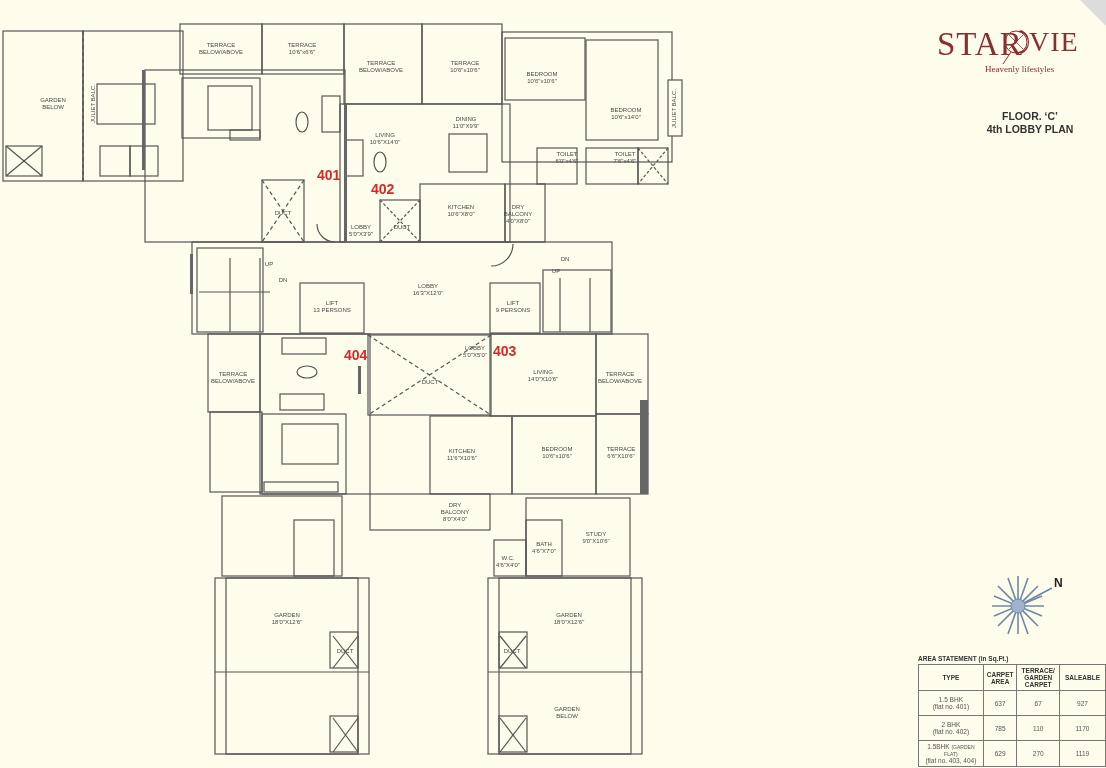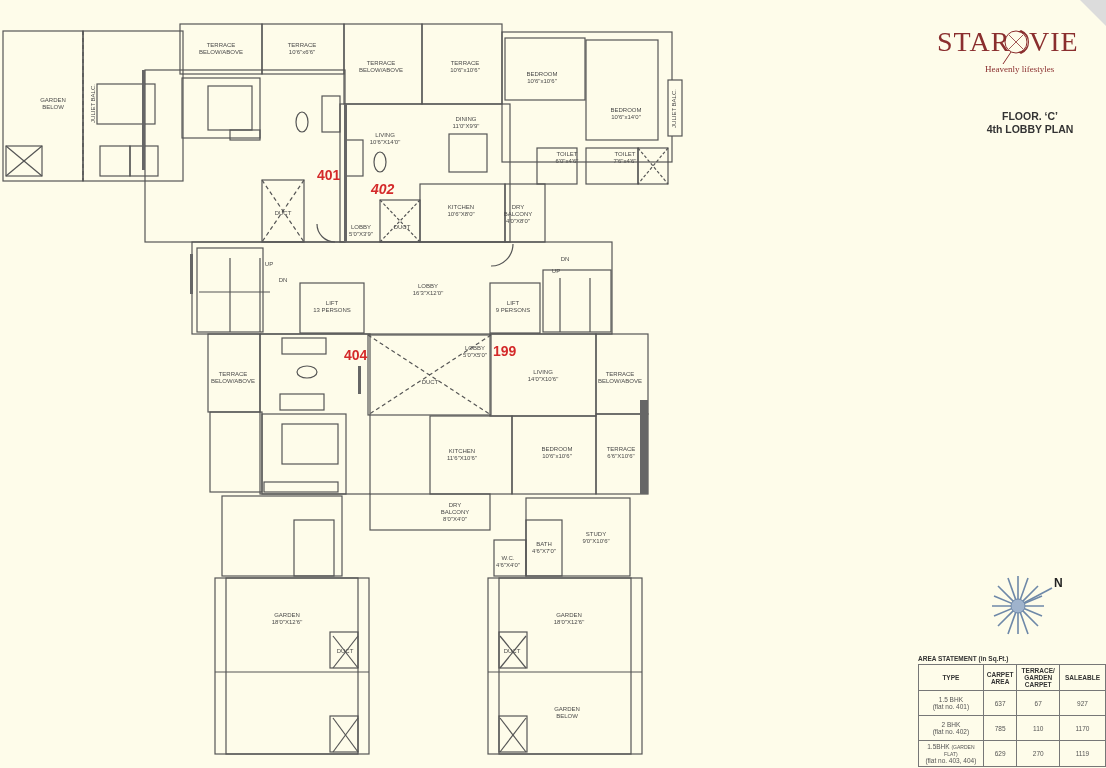--- a/index.html
+++ b/index.html
@@ -3,21 +3,21 @@
 <meta charset="utf-8">
 <style>
   html,body{margin:0;padding:0;}
   body{width:1106px;height:768px;overflow:hidden;background:#fefcea;font-family:"Liberation Sans",sans-serif;position:relative;}
   .corner{position:absolute;right:0;top:0;width:0;height:0;border-left:26px solid transparent;border-top:26px solid #dcdcdc;}
   .plan{position:absolute;left:0;top:0;width:900px;height:768px;}
   .plan svg{position:absolute;left:0;top:0;}
   .lbl{position:absolute;font-size:6px;color:#4a4a4a;text-align:center;line-height:7px;white-space:nowrap;transform:translateX(-50%);}
   .unit{position:absolute;font-size:14px;font-weight:bold;color:#d42a2a;}
   .logo{position:absolute;left:937px;top:22px;width:150px;height:82px;}
-  .logo .star{position:absolute;left:0;top:4px;font-family:"Liberation Serif",serif;font-size:28px;color:#8a2e2e;letter-spacing:1px;}
+  .logo .star{position:absolute;left:0;top:4px;font-family:"Liberation Serif",serif;font-size:33px;color:#8a2e2e;letter-spacing:1px;}
   .logo .vie{position:absolute;left:92px;top:4px;font-family:"Liberation Serif",serif;font-size:28px;color:#8a2e2e;letter-spacing:1px;}
   .logo .tag{position:absolute;left:48px;top:42px;font-family:"Liberation Serif",serif;font-size:9px;color:#8a2e2e;}
   .title{position:absolute;left:960px;top:110px;width:140px;text-align:center;font-weight:bold;font-size:10.5px;color:#333;line-height:13px;}
   .compass{position:absolute;left:990px;top:572px;}
   .compass .n{position:absolute;left:64px;top:4px;font-weight:bold;font-size:12px;color:#222;}
   .area{position:absolute;left:918px;top:655px;}
   .area .cap{font-weight:bold;font-size:6.5px;color:#333;margin-bottom:2px;}
   .area table{border-collapse:collapse;font-size:6.5px;color:#555;background:#fefcea;}
   .area th{border:1px solid #777;font-weight:bold;color:#333;padding:2px 3px;text-align:center;}
   .area td{border:1px solid #777;padding:2px 3px;text-align:center;height:20px;}
@@ -136,22 +136,22 @@
     <g fill="#666">
       <rect x="142" y="70" width="3" height="100"></rect>
       <rect x="344" y="104" width="3" height="138"></rect>
       <rect x="640" y="400" width="8" height="94"></rect>
       <rect x="358" y="366" width="3" height="28"></rect>
       <rect x="190" y="254" width="3" height="40"></rect>
     </g>
   </svg>
 
   <div class="unit" style="left:317px;top:167px;">401</div>
-  <div class="unit" style="left:371px;top:181px;font-style:italic;">402</div>
-  <div class="unit" style="left:493px;top:343px;">199</div>
+  <div class="unit" style="left:371px;top:181px;">402</div>
+  <div class="unit" style="left:493px;top:343px;">403</div>
   <div class="unit" style="left:344px;top:347px;">404</div>
 
   <div class="lbl" style="left:53px;top:97px;">
       <div>GARDEN</div>
       <div>BELOW</div>
     </div>
   <div class="lbl" style="left:221px;top:42px;">
       <div>TERRACE</div>
       <div>BELOW/ABOVE</div>
     </div>

